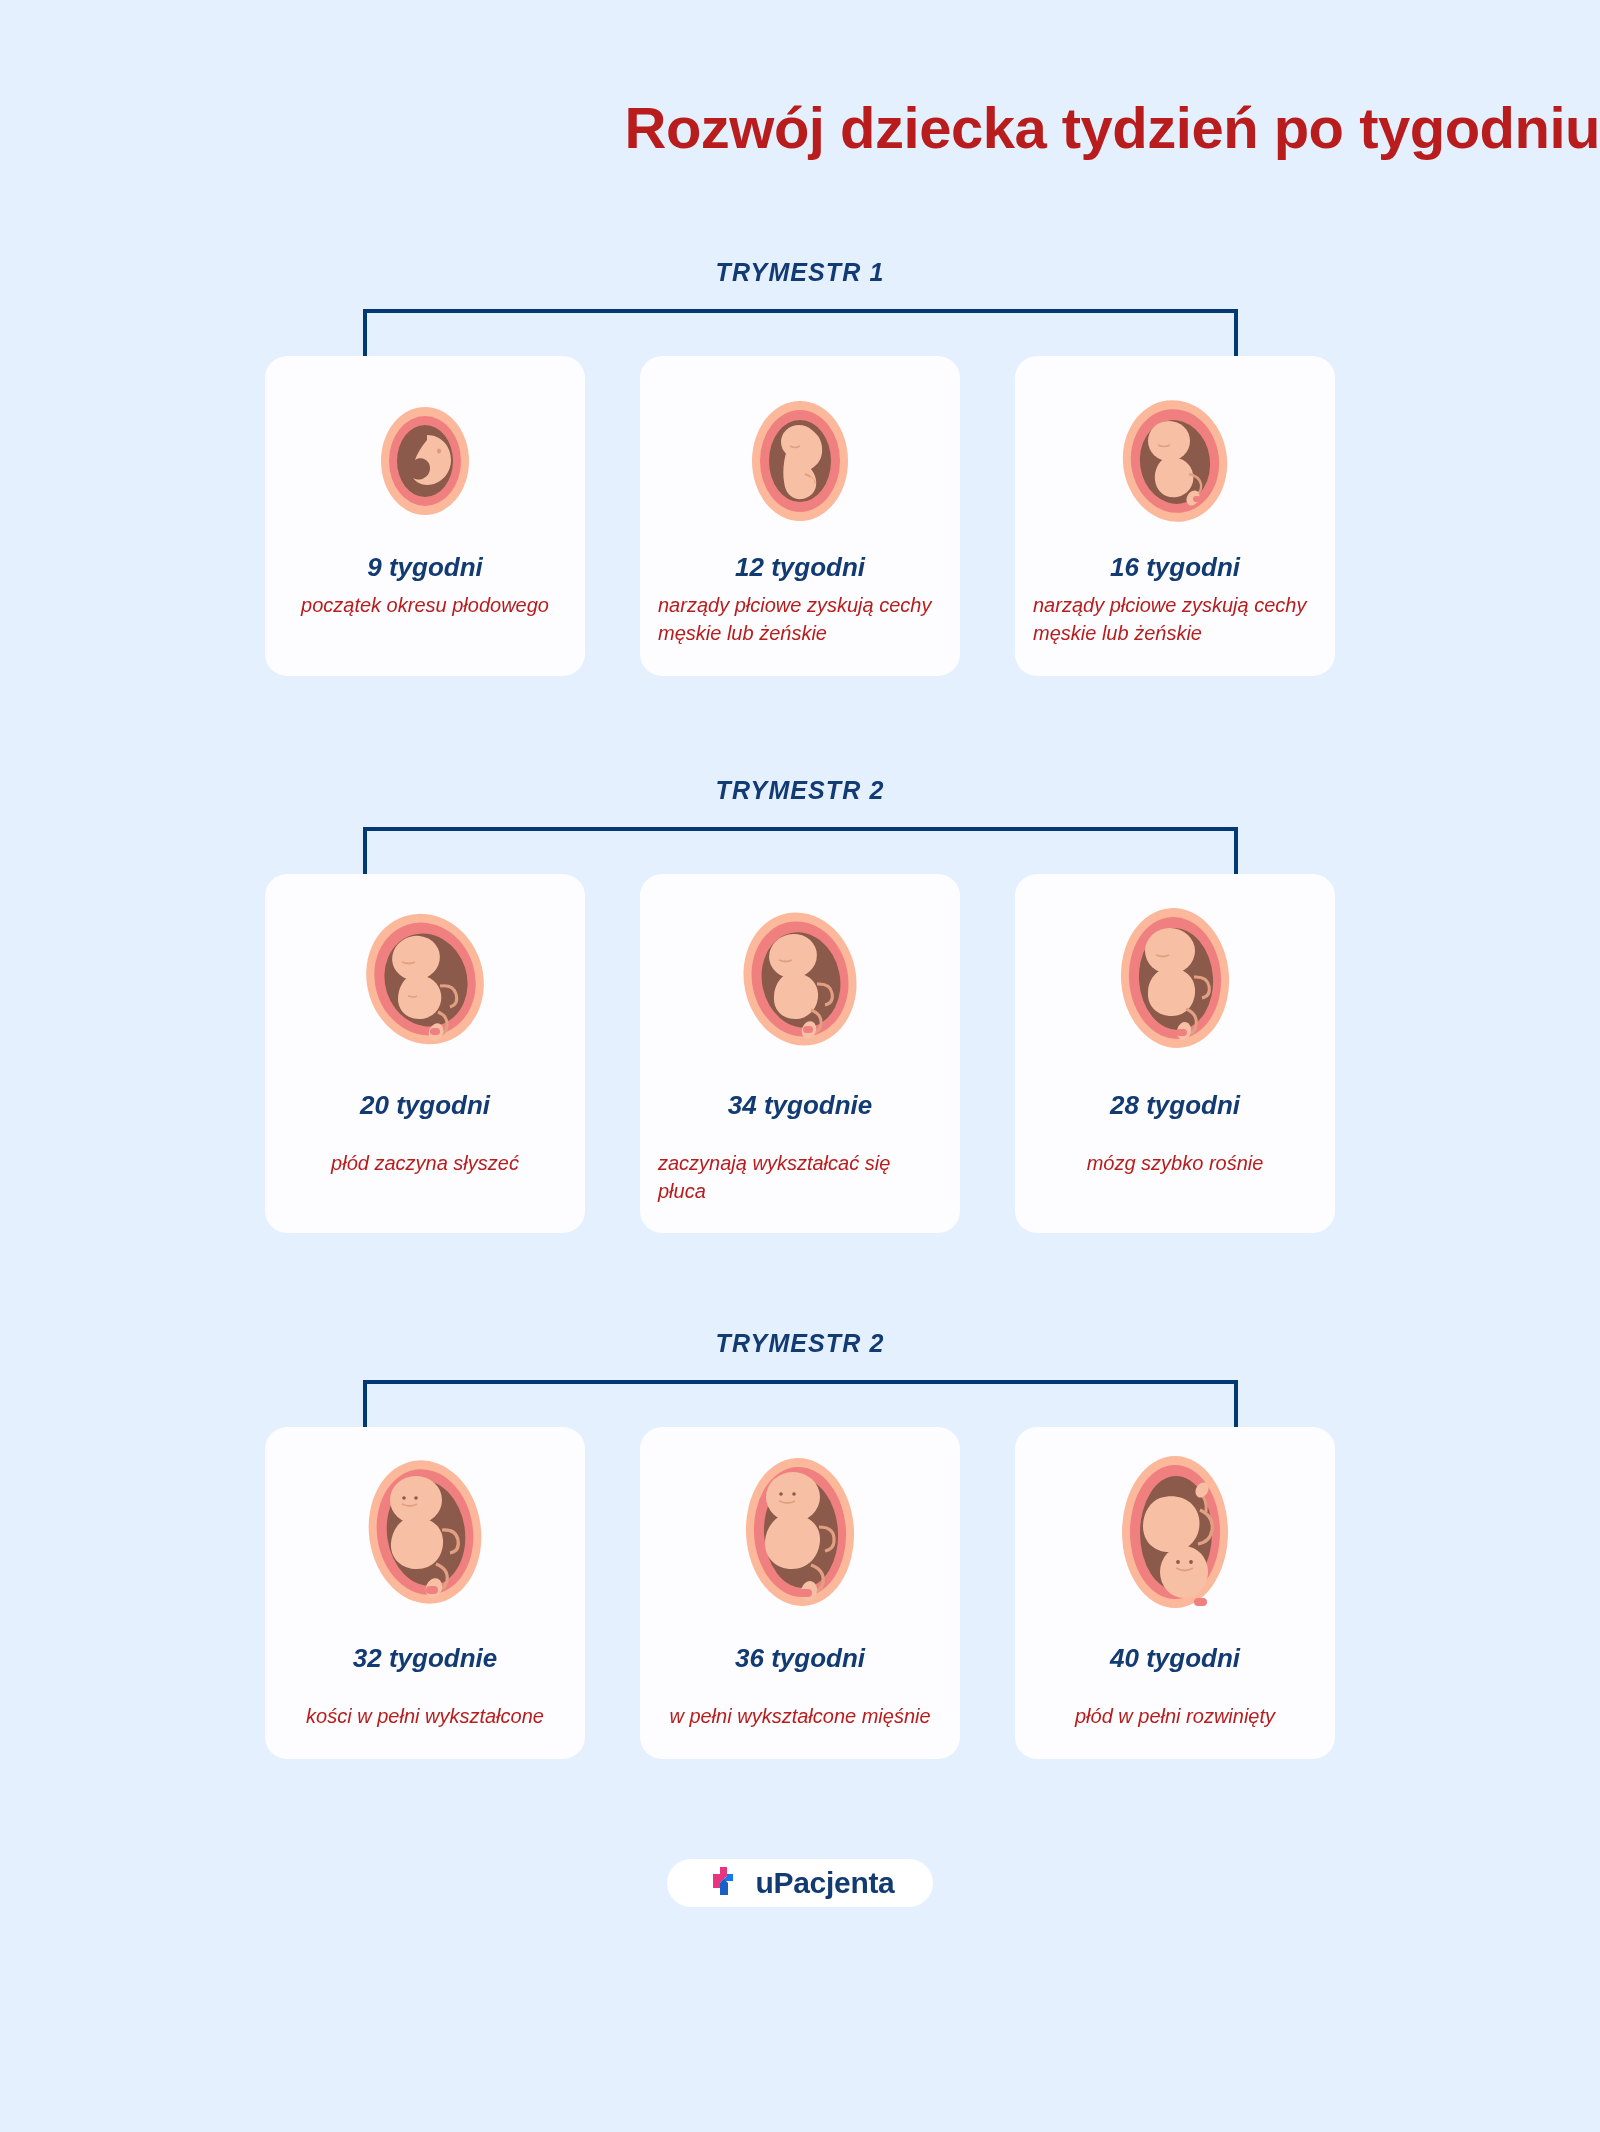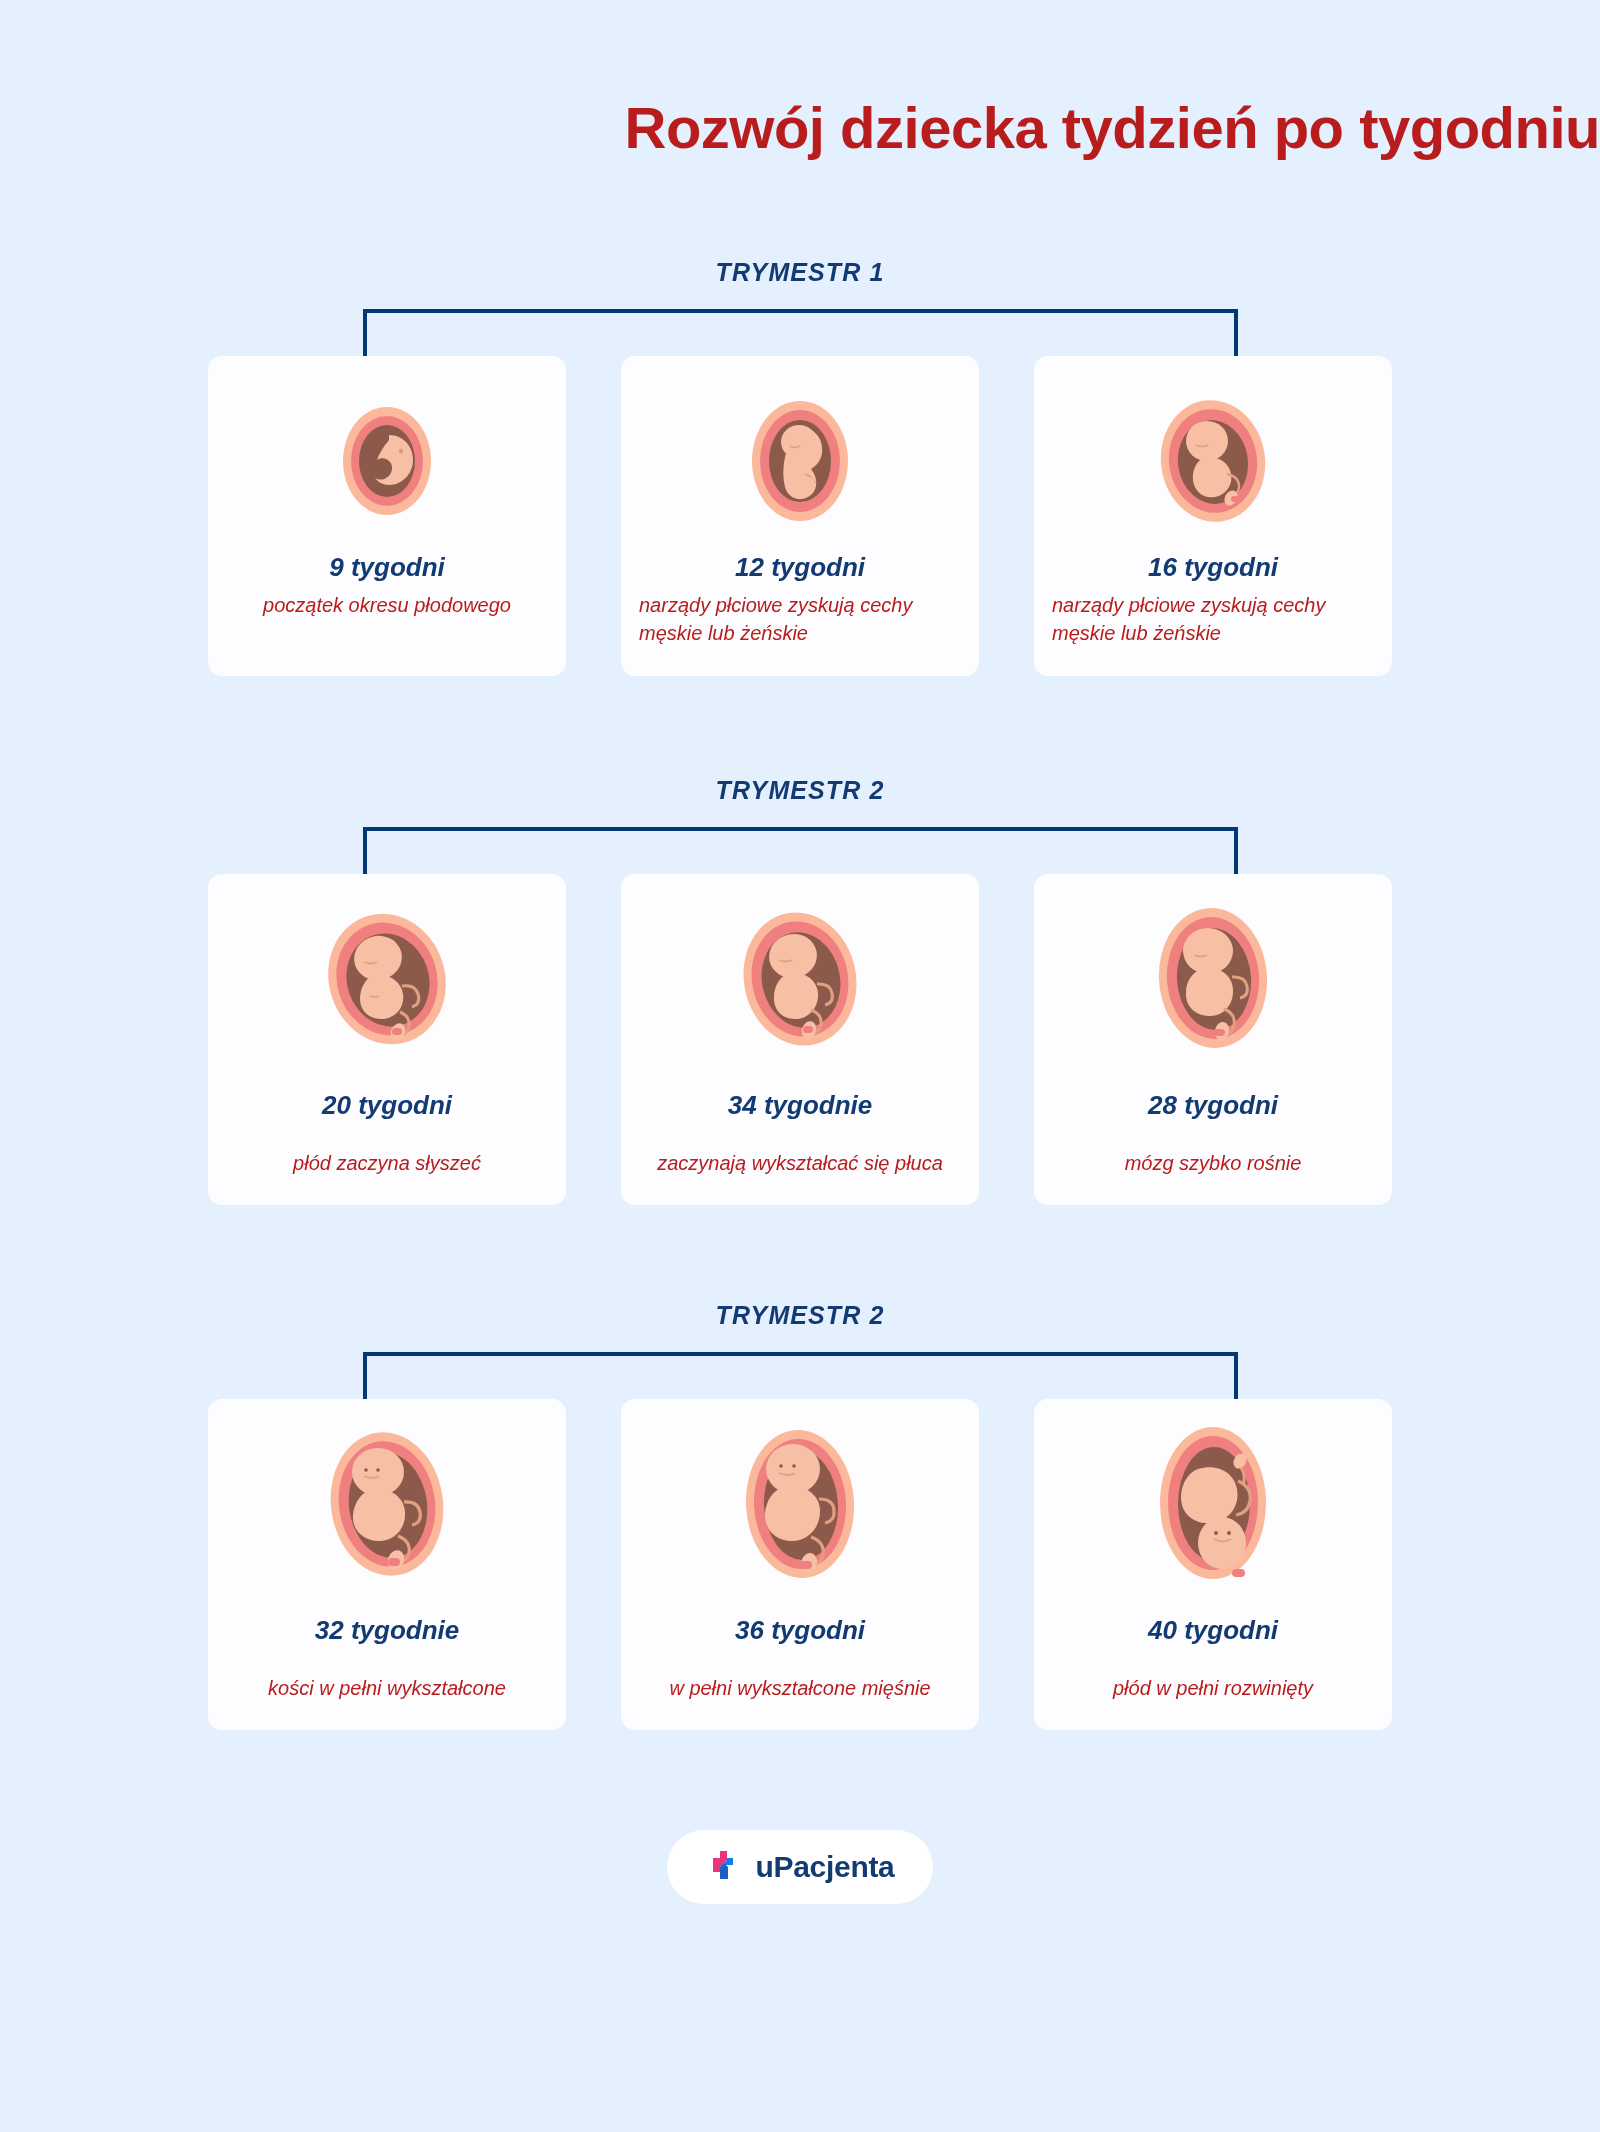--- a/index.html
+++ b/index.html
@@ -63,23 +63,23 @@
 
   
   .cards {
     display: flex;
     justify-content: center;
     gap: 55px;
     margin-top: -5px;
   }
 
   .card {
-    width: 358px;
+    width: 320px;
     background: #fdfdff;
-    border-radius: 14px;
+    border-radius: 22px;
     padding: 30px 18px 28px 18px;
     display: flex;
     flex-direction: column;
     align-items: center;
   }
   .card.h-tall { min-height: 318px; gap: 20px; }
 
   .illus {
     height: 150px;
     display: flex;
@@ -106,21 +106,21 @@
 
   
   .footer {
     display: flex;
     justify-content: center;
     margin-top: 100px;
   }
   .logo-pill {
     background: #ffffff;
     border-radius: 40px;
-    height: 74px;
+    height: 48px;
     padding: 0 38px;
     display: flex;
     align-items: center;
     gap: 14px;
   }
   .logo-text {
     color: #123a73;
     font-size: 30px;
     font-weight: bold;
     letter-spacing: -0.3px;

